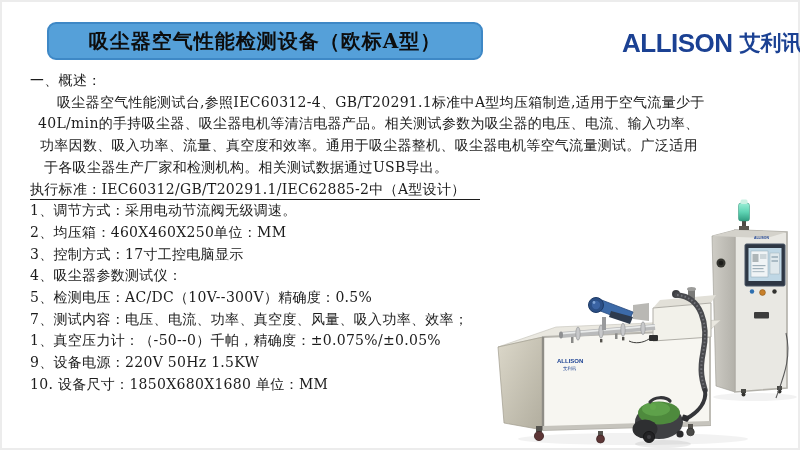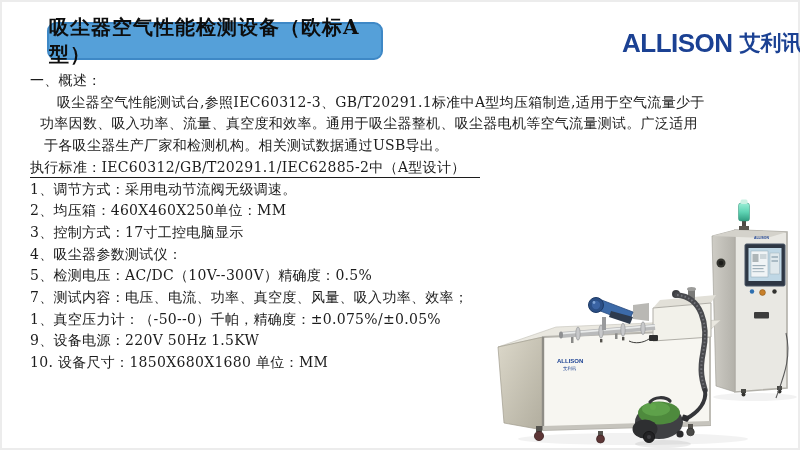--- a/index.html
+++ b/index.html
@@ -5,21 +5,21 @@
   html,body{margin:0;padding:0;}
   body{
     width:800px;height:450px;position:relative;overflow:hidden;
     background:#ffffff;
     box-shadow:inset 0 0 0 2px #ececec;
     font-family:"DejaVu Serif","Liberation Serif",serif;
     color:#1c1c1c;
   }
   
   .banner{
-    position:absolute;left:47px;top:22px;width:336px;height:38px;
+    position:absolute;left:47px;top:22px;width:436px;height:38px;
     background:#55a0d9;border:2px solid #3e88c6;border-radius:9px;
     box-sizing:border-box;display:flex;align-items:center;justify-content:center;
   }
   .banner-title{
     font-weight:bold;font-size:20px;letter-spacing:1px;color:#0d0d0d;
     font-family:"DejaVu Serif","Liberation Serif",serif;
   }
   
   .logo{
     position:absolute;left:622px;top:26px;height:34px;
@@ -56,21 +56,22 @@
 </div>
 
 <div class="logo">
   <span class="logo-latin">ALLISON</span>
   <span class="logo-cjk">艾利讯</span>
 
 </div>
 
 <div class="doc">
   <div class="ln">一、概述：</div>
-  <div class="ln ind-a">吸尘器空气性能测试台,参照IEC60312-3、GB/T20291.1标准中A型均压箱制造,适用于空气流量少于</div>
+  <div class="ln ind-a">吸尘器空气性能测试台,参照IEC60312-4、GB/T20291.1标准中A型均压箱制造,适用于空气流量少于</div>
+  <div class="ln ind-b">40L/min的手持吸尘器、吸尘器电机等清洁电器产品。相关测试参数为吸尘器的电压、电流、输入功率、</div>
   <div class="ln ind-c">功率因数、吸入功率、流量、真空度和效率。通用于吸尘器整机、吸尘器电机等空气流量测试。广泛适用</div>
   <div class="ln ind-d">于各吸尘器生产厂家和检测机构。相关测试数据通过USB导出。</div>
   <div class="ln standard-line"><span>执行标准：IEC60312/GB/T20291.1/IEC62885-2中（A型设计）</span></div>
   <div class="ln">1、调节方式：采用电动节流阀无级调速。</div>
   <div class="ln">2、均压箱：460X460X250单位：MM</div>
   <div class="ln">3、控制方式：17寸工控电脑显示</div>
   <div class="ln">4、吸尘器参数测试仪：</div>
   <div class="ln">5、检测电压：AC/DC（10V--300V）精确度：0.5%</div>
   <div class="ln">7、测试内容：电压、电流、功率、真空度、风量、吸入功率、效率；</div>
   <div class="ln">1、真空压力计：（-50--0）千帕，精确度：±0.075%/±0.05%</div>

